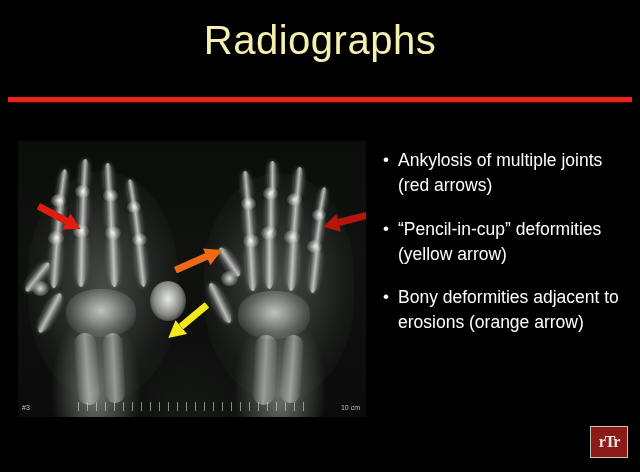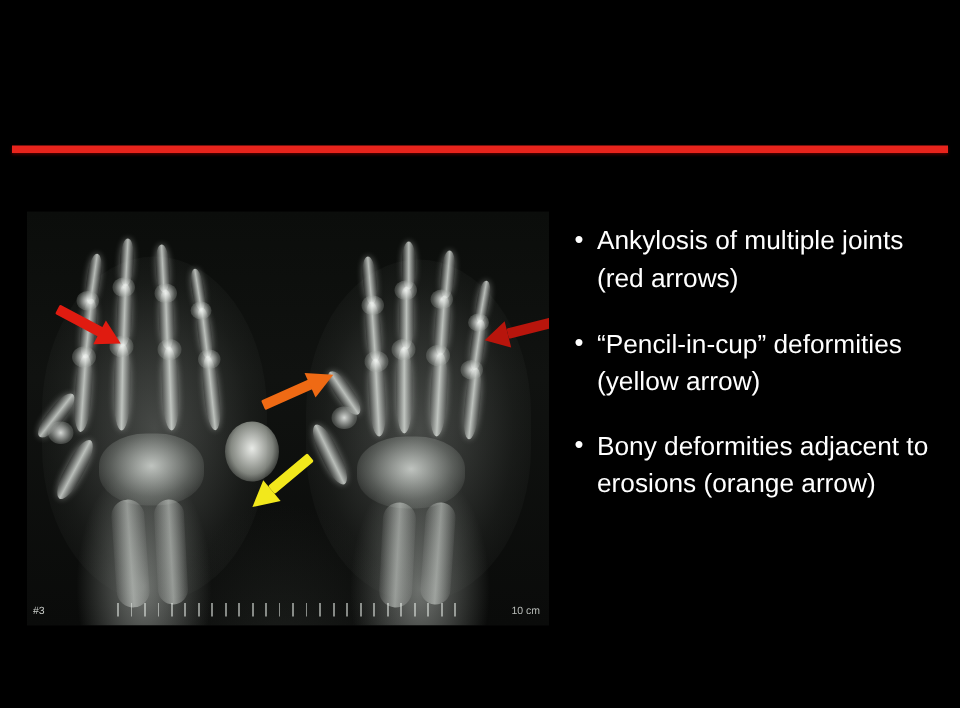--- a/index.html
+++ b/index.html
@@ -184,20 +184,21 @@
     align-items: center;
     justify-content: center;
     letter-spacing: -1px;
   }
 </style>
 </head>
 <body>
 
 <div class="slide">
 
+  <div class="title">Radiographs</div>
   <div class="title-rule"></div>
 
   <div class="xray-wrap">
     <div class="xray">
 
       <div class="softtissue" style="left:10px; top:30px; width:150px; height:230px;"></div>
 
       <div class="softtissue" style="left:186px; top:32px; width:150px; height:228px;"></div>
 
       <div class="bone" style="left:40px; top:28px; width:9px; height:34px; transform:rotate(8deg);"></div>
@@ -306,14 +307,15 @@
       <div class="bullet-text">“Pencil-in-cup” deformities (yellow arrow)</div>
     </div>
 
     <div class="bullet-row">
       <div class="bullet-dot">•</div>
       <div class="bullet-text">Bony deformities adjacent to erosions (orange arrow)</div>
     </div>
 
   </div>
 
+  <div class="logo">rTr</div>
 
 </div>
 
 </body></html>

